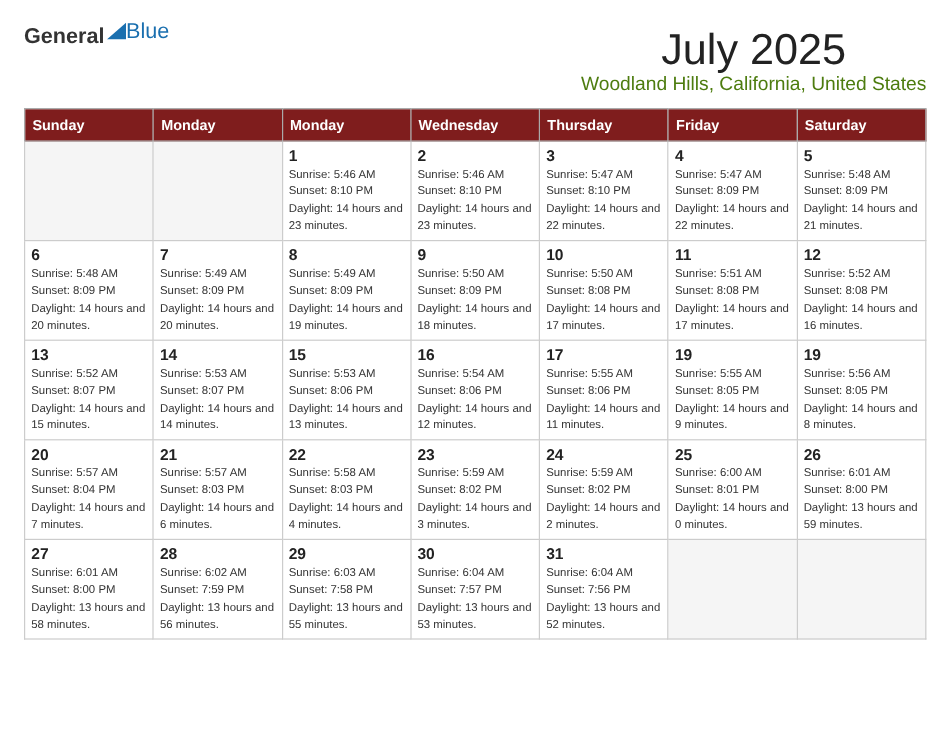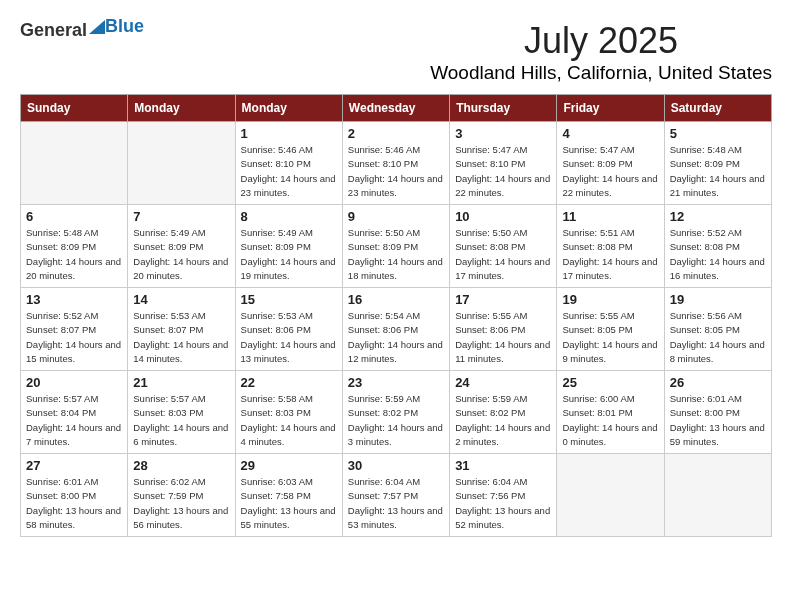--- a/index.html
+++ b/index.html
@@ -27,22 +27,22 @@
     }
     .title-block {
       text-align: center;
     }
     .month-title {
       font-size: 36px;
       color: #222;
       font-weight: normal;
     }
     .location {
-      font-size: 19px;
-      color: #000000;
+      font-size: 16px;
+      color: #4d7c0f;
     }
     table {
       width: 100%;
       border-collapse: collapse;
       table-layout: fixed;
     }
     th {
       background-color: #7f1d1d;
       color: white;
       text-align: left;
@@ -87,21 +87,21 @@
 <div class="header">
   <div class="logo">
     <div class="logo-row">
       <span style="font-size:18px;font-weight:bold;color:#333;">General</span>
       <span style="display:inline-block;margin-left:2px;margin-top:-4px;">
         <svg width="16" height="14" viewBox="0 0 16 14">
             <polygon points="0,14 16,14 16,0" fill="#1a6faf"></polygon>
           </svg>
       </span>
     </div>
-    <span style="font-size:18px;font-weight:bold;color:#1a6faf;margin-top:-4px;">Blue</span>
+    <span style="font-size:18px;font-weight:normal;color:#1a6faf;margin-top:-4px;">Blue</span>
   </div>
   <div class="title-block">
     <div class="month-title">July 2025</div>
     <div class="location">Woodland Hills, California, United States</div>
   </div>
 </div>
 
 <table>
   <thead>
     <tr>

